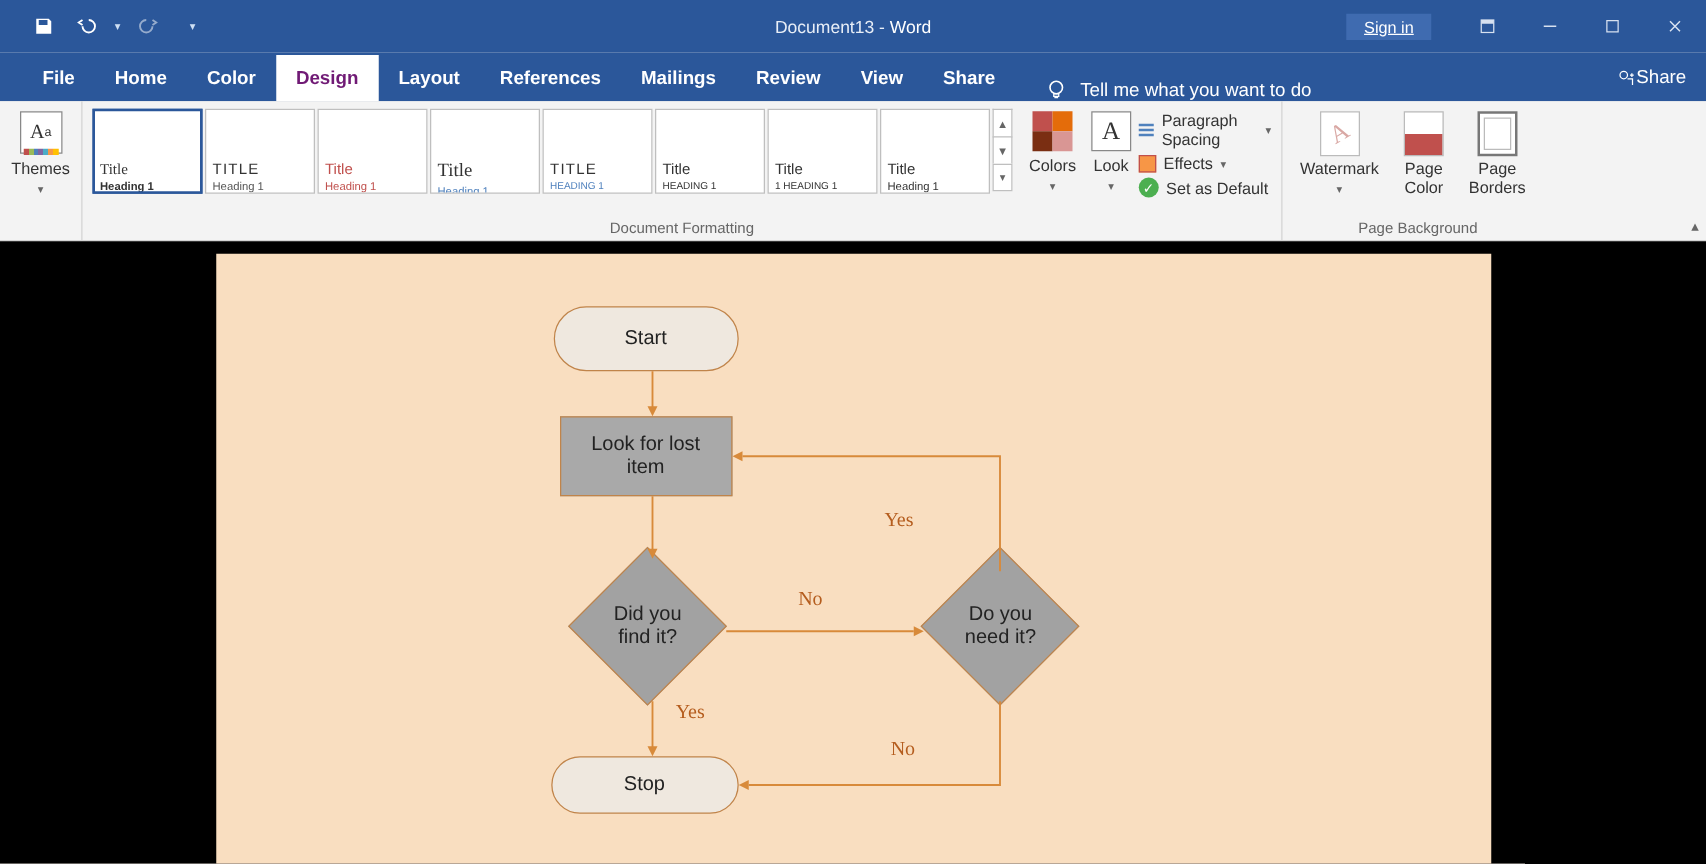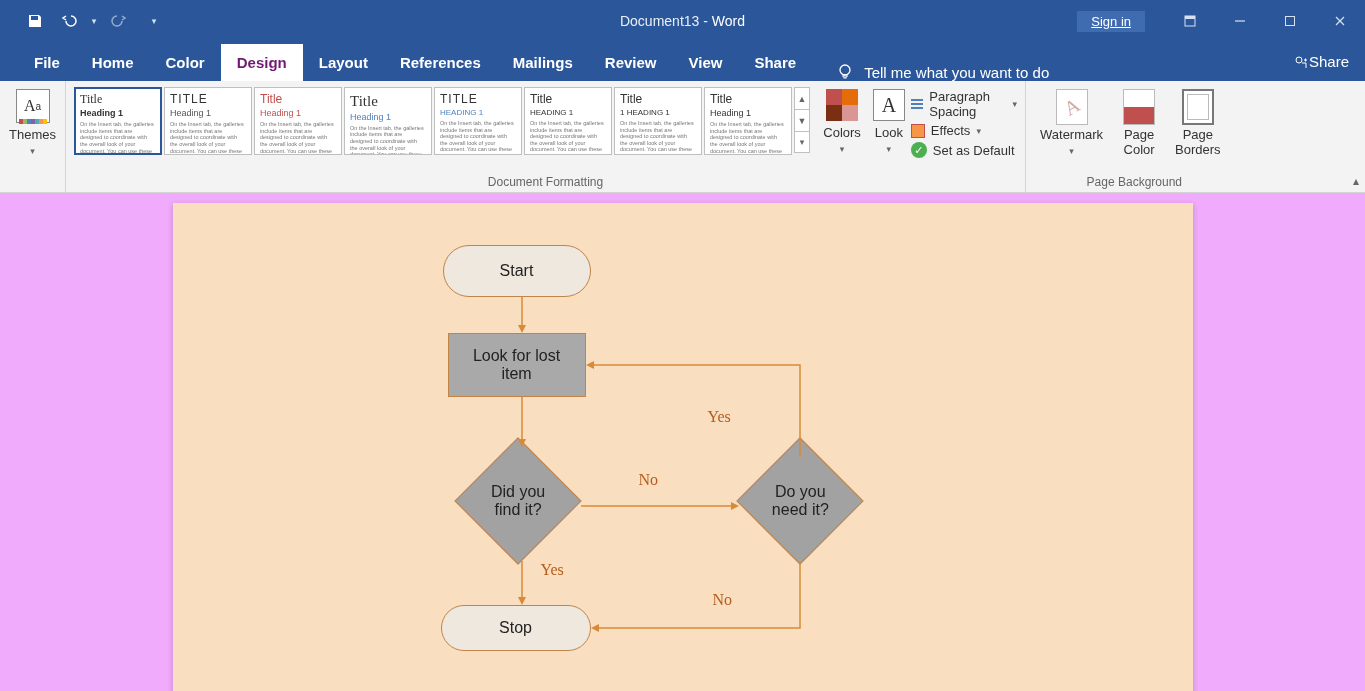--- a/index.html
+++ b/index.html
@@ -34,21 +34,21 @@
   .big-btn { display: flex; flex-direction: column; align-items: center; justify-content: flex-start; padding: 4px 6px; font-size: 13px; color: #333; }
   .big-btn .caret::after { content: "▾"; font-size: 9px; color: #666; }
   .themes-icon { width: 34px; height: 34px; border: 1px solid #888; display: flex; align-items: center; justify-content: center; font-family: Georgia, serif; font-size: 16px; position: relative; background: #fff; margin-bottom: 4px; }
   .themes-icon::after { content: ""; position: absolute; bottom: -2px; left: 2px; right: 2px; height: 5px; background: linear-gradient(90deg,#c0504d 0 14%,#9bbb59 14% 28%,#4f81bd 28% 42%,#8064a2 42% 56%,#4bacc6 56% 70%,#f79646 70% 84%,#ffc000 84%); }
 
   
   .gallery-wrap { display: flex; align-items: flex-start; }
   .gallery { display: flex; gap: 2px; padding-top: 2px; }
   .thumb { width: 88px; height: 68px; background: #fff; border: 1px solid #bfbfbf; padding: 4px 5px; font-size: 8px; color: #555; overflow: hidden; line-height: 1.2; }
   .thumb.sel { border: 1px solid #2b579a; outline: 2px solid #2b579a; outline-offset: -2px; }
-  .thumb .t1 { font-size: 12px; }
+  .thumb .t1 { font-size: 12px; margin-top: 36px; }
   .thumb .t2 { font-size: 9px; margin-top: 2px; }
   .thumb .body { font-size: 5.5px; color: #777; margin-top: 2px; }
   .gal-scroll { width: 16px; display: flex; flex-direction: column; margin-left: 2px; margin-top: 2px; }
   .gal-scroll div { height: 22px; border: 1px solid #bfbfbf; background: #fff; display: flex; align-items: center; justify-content: center; font-size: 9px; color: #666; border-bottom: none; }
   .gal-scroll div:last-child { border-bottom: 1px solid #bfbfbf; }
 
   .colors-icon { width: 32px; height: 32px; display: grid; grid-template-columns: 1fr 1fr; grid-template-rows: 1fr 1fr; margin-bottom: 4px; }
   .colors-icon span:nth-child(1){background:#c0504d;} .colors-icon span:nth-child(2){background:#e46c0a;} .colors-icon span:nth-child(3){background:#7a2e12;} .colors-icon span:nth-child(4){background:#d99694;}
   .fonts-icon { width: 32px; height: 32px; border: 1px solid #888; background: #fff; display: flex; align-items: center; justify-content: center; font-family: Georgia, serif; font-size: 20px; margin-bottom: 4px; }
 
@@ -61,21 +61,21 @@
 
   .wm-icon, .pc-icon, .pb-icon { width: 32px; height: 36px; background:#fff; border:1px solid #bbb; margin-bottom: 2px; position: relative; }
   .wm-icon::after { content:"A"; position:absolute; top:50%; left:50%; transform:translate(-50%,-50%) rotate(-30deg); color:#d9a8a4; font-size:20px; font-family:Georgia,serif; }
   .pc-icon { background: linear-gradient(#fff 50%, #c0504d 50%); }
   .pb-icon { background:#fff; border:2px solid #777; }
   .pb-icon::after { content:""; position:absolute; inset:3px; border:1px solid #bbb; }
 
   .collapse { position: absolute; right: 6px; bottom: 4px; font-size: 12px; color: #666; }
 
   
-  .workspace { position: absolute; top: 193px; left: 0; right: 0; bottom: 0; background: #f0abfc; display: flex; justify-content: center; overflow: hidden; }
+  .workspace { position: absolute; top: 193px; left: 0; right: 0; bottom: 0; background: #000000; display: flex; justify-content: center; overflow: hidden; }
   .page { width: 1020px; background: #f9dec0; margin-top: 10px; height: 600px; position: relative; box-shadow: 0 2px 6px rgba(0,0,0,.2); }
 
   
   .fc { position: absolute; inset: 0; }
   .shape { position: absolute; border: 1.5px solid #c0844a; display: flex; align-items: center; justify-content: center; text-align: center; font-family: Georgia, serif; font-size: 16px; color: #222; }
   .terminator { border-radius: 50px; background: #efe8df; }
   .process { background: #a9a9a9; align-items: center; }
   .diamond { background: #a2a2a2; transform: rotate(45deg); }
   .diamond span { transform: rotate(-45deg); display: block; }
   .lbl { position: absolute; font-family: Georgia, serif; font-size: 16px; color: #b55d1e; }

